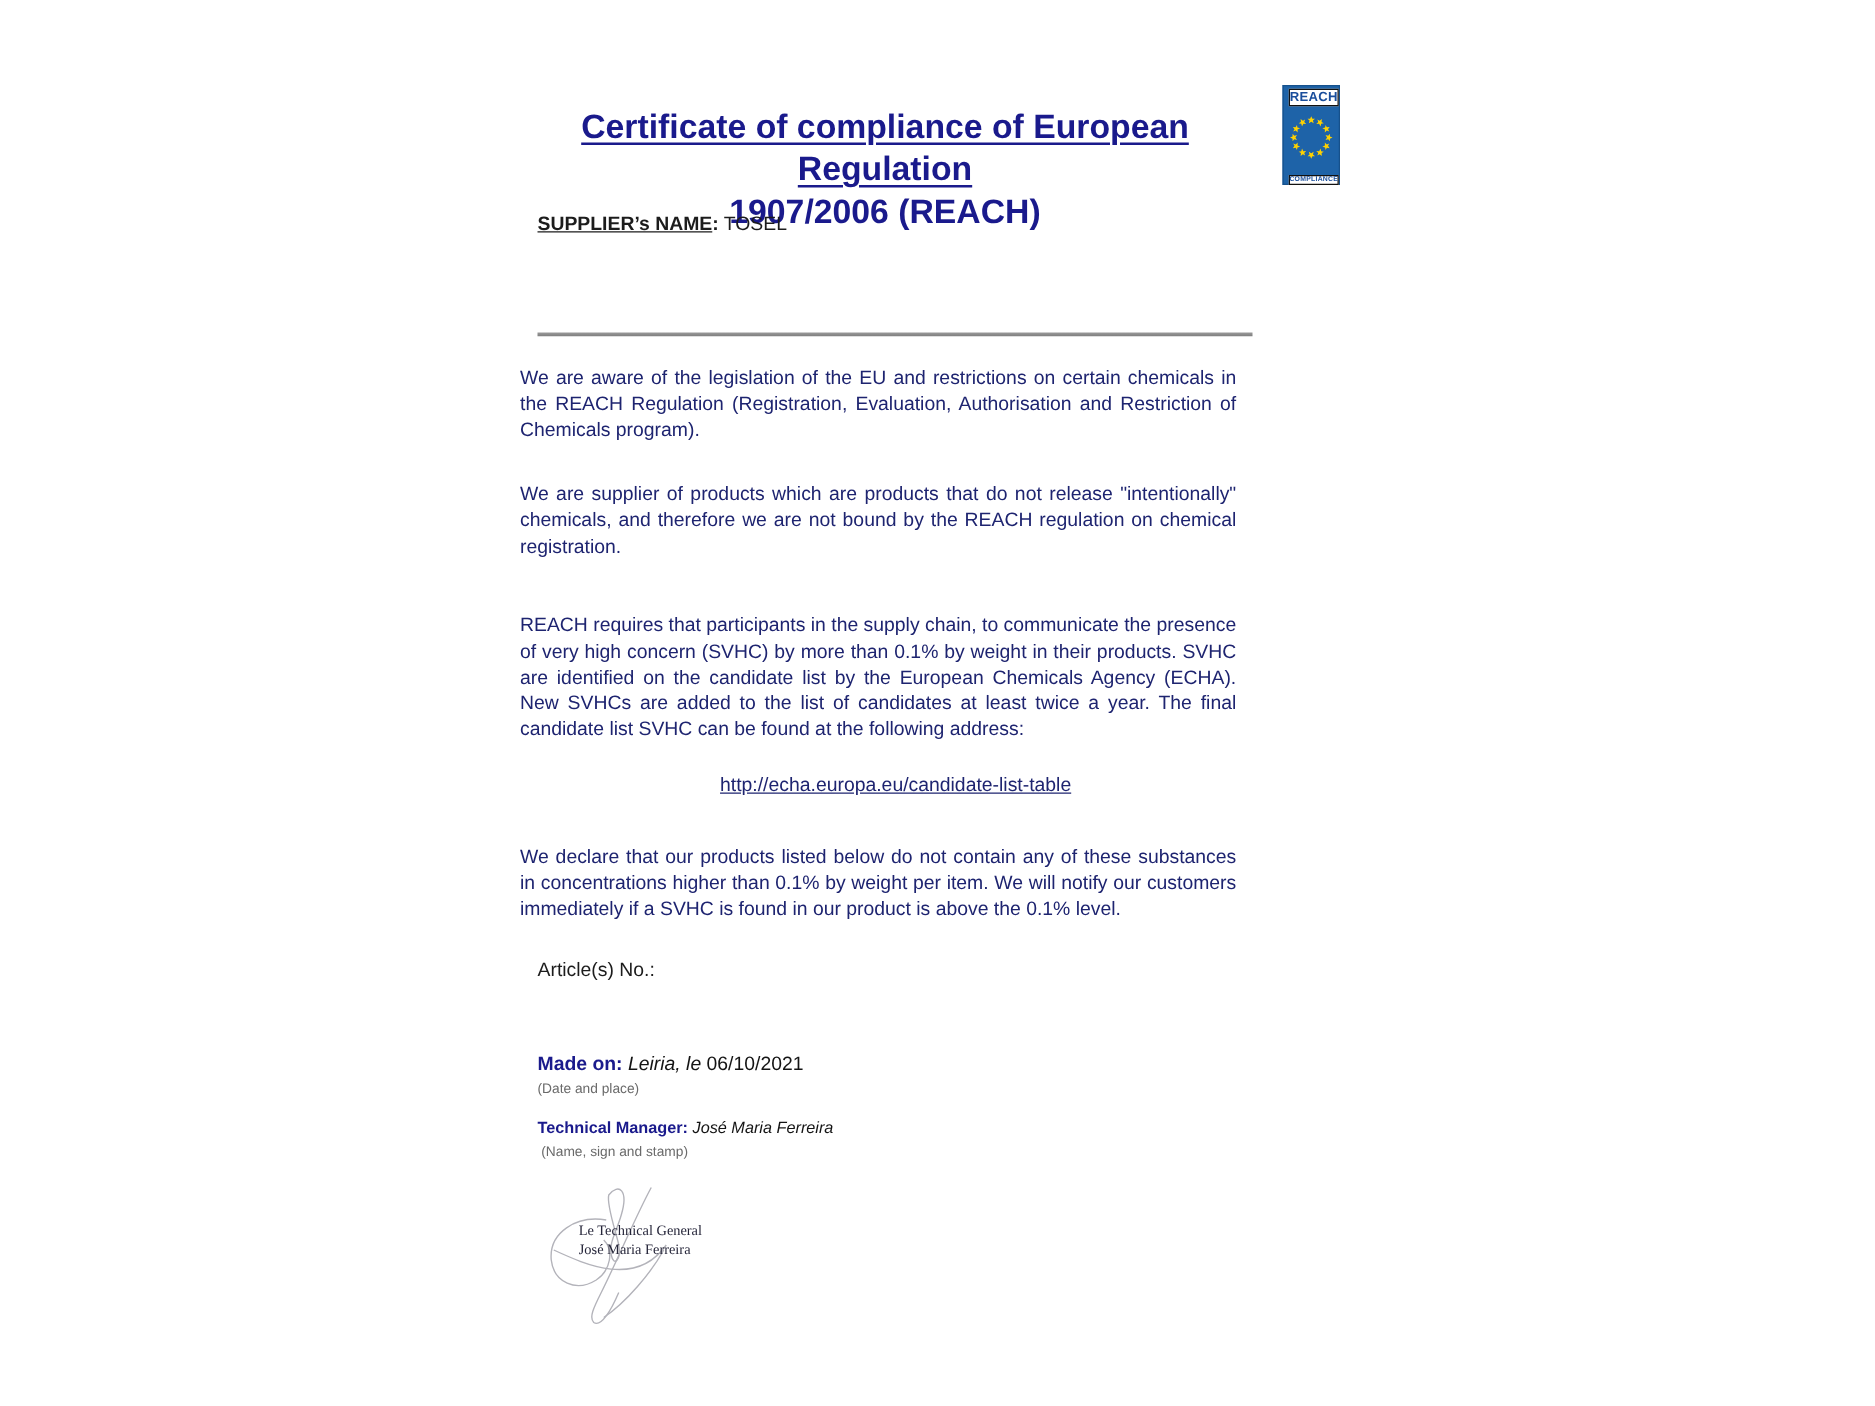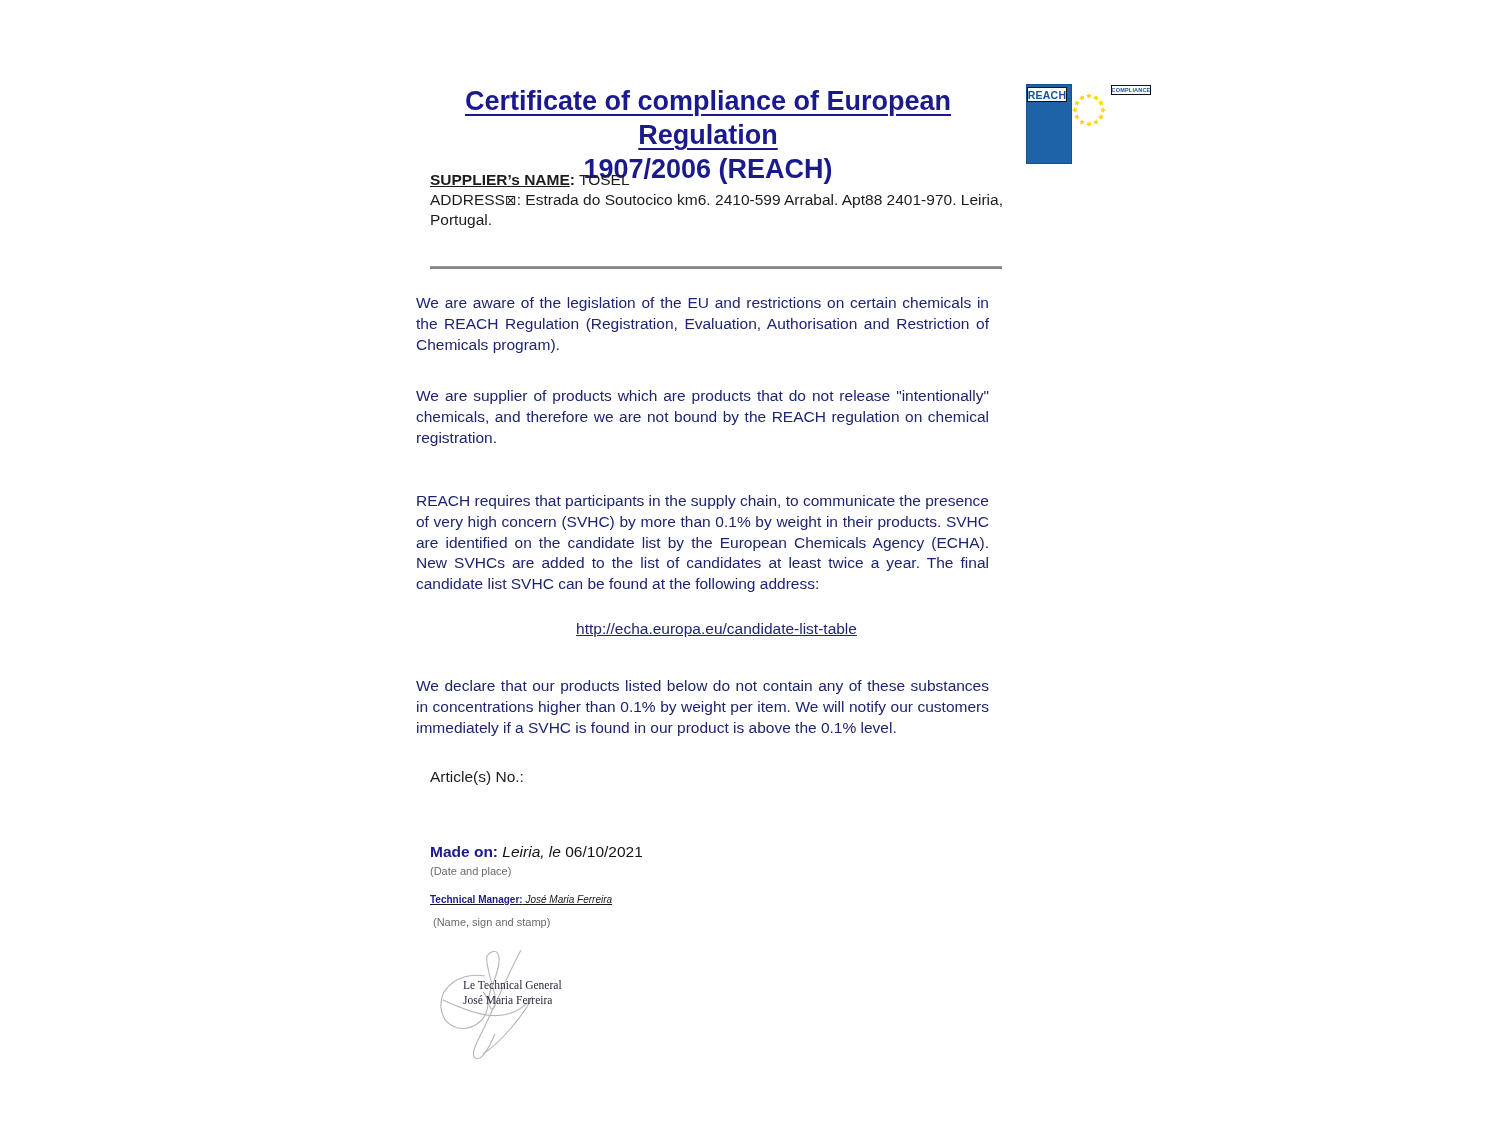--- a/index.html
+++ b/index.html
@@ -22,24 +22,24 @@
     line-height: 34px;
   }
   .doc-title .line1 {
     text-decoration: underline;
     text-decoration-thickness: 2px;
     text-underline-offset: 4px;
   }
 
   
   .reach-logo {
-    left: 1026px; top: 84px; width: 46px; height: 80px;
+    left: 1026px; top: 68px; width: 46px; height: 80px;
     background: #1e63a8;
     border: 1px solid #16518c;
-    display: flex; flex-direction: row; align-items: flex-start;
+    display: flex; flex-direction: column; align-items: flex-end;
   }
   .reach-logo .reach-box {
     margin-top: 2px;
     width: 40px; height: 15px;
     background: #ffffff; border: 1px solid #111;
     font-size: 10.5px; font-weight: bold; color: #1a4e9c;
     display: flex; align-items: center; justify-content: center;
     letter-spacing: 0.2px;
   }
   .reach-logo .stars { flex: 1; width: 100%; }
@@ -96,21 +96,21 @@
   }
 
   
   .made-on { left: 430px; top: 843px; font-size: 15.5px; color: #141414; }
   .made-on .lbl { font-weight: bold; color: #1a1a8c; }
   .made-on .ital { font-style: italic; text-align: right; }
   .caption {
     left: 430px; font-size: 11px; color: #6a6a6a;
   }
   #cap-date { top: 865px; }
-  .tech-mgr { left: 430px; top: 894px; font-size: 10px; color: #141414; text-decoration: underline; }
+  .tech-mgr { left: 430px; top: 894px; font-size: 13px; color: #141414; }
   .tech-mgr .lbl { font-weight: bold; color: #1a1a8c; }
   .tech-mgr .ital { font-style: italic; }
   #cap-sign { top: 916px; left: 433px; }
 
   .signature { left: 425px; top: 942px; width: 160px; height: 130px; }
   .signature svg { position: absolute; left: 0; top: 0; }
   .stamp-text {
     position: absolute; left: 38px; top: 36px;
     font-family: "Liberation Serif", serif;
     font-size: 11.5px; line-height: 15px;
@@ -144,21 +144,20 @@
       <use href="#st" transform="rotate(270) translate(0,-14)"></use>
       <use href="#st" transform="rotate(300) translate(0,-14)"></use>
       <use href="#st" transform="rotate(330) translate(0,-14)"></use>
     </svg>
   </div>
   <div class="compliance-box">COMPLIANCE</div>
 </div>
 
 <div class="abs supplier">
   <div><span class="lbl-underline">SUPPLIER’s NAME</span><span class="lbl-bold">:</span><span> TOSEL</span></div>
-  <div><span>ADDRESS</span><span class="glyph-icon">⊠</span><span>: Estrada do Soutocico km6. 2410-599 Arrabal. Apt88 2401-970. Leiria, Portugal.</span></div>
 </div>
 
 <hr class="abs rule">
 
 <p id="p1" class="abs para">We are aware of the legislation of the EU and restrictions on certain chemicals in the REACH Regulation (Registration, Evaluation, Authorisation and Restriction of Chemicals program).</p>
 <p id="p2" class="abs para">We are supplier of products which are products that do not release "intentionally" chemicals, and therefore we are not bound by the REACH regulation on chemical registration.</p>
 <p id="p3" class="abs para">REACH requires that participants in the supply chain, to communicate the presence of very high concern (SVHC) by more than 0.1% by weight in their products. SVHC are identified on the candidate list by the European Chemicals Agency (ECHA). New SVHCs are added to the list of candidates at least twice a year. The final candidate list SVHC can be found at the following address:</p>
 
 <div class="abs link-line">
   <a href="#">http://echa.europa.eu/candidate-list-table</a>

